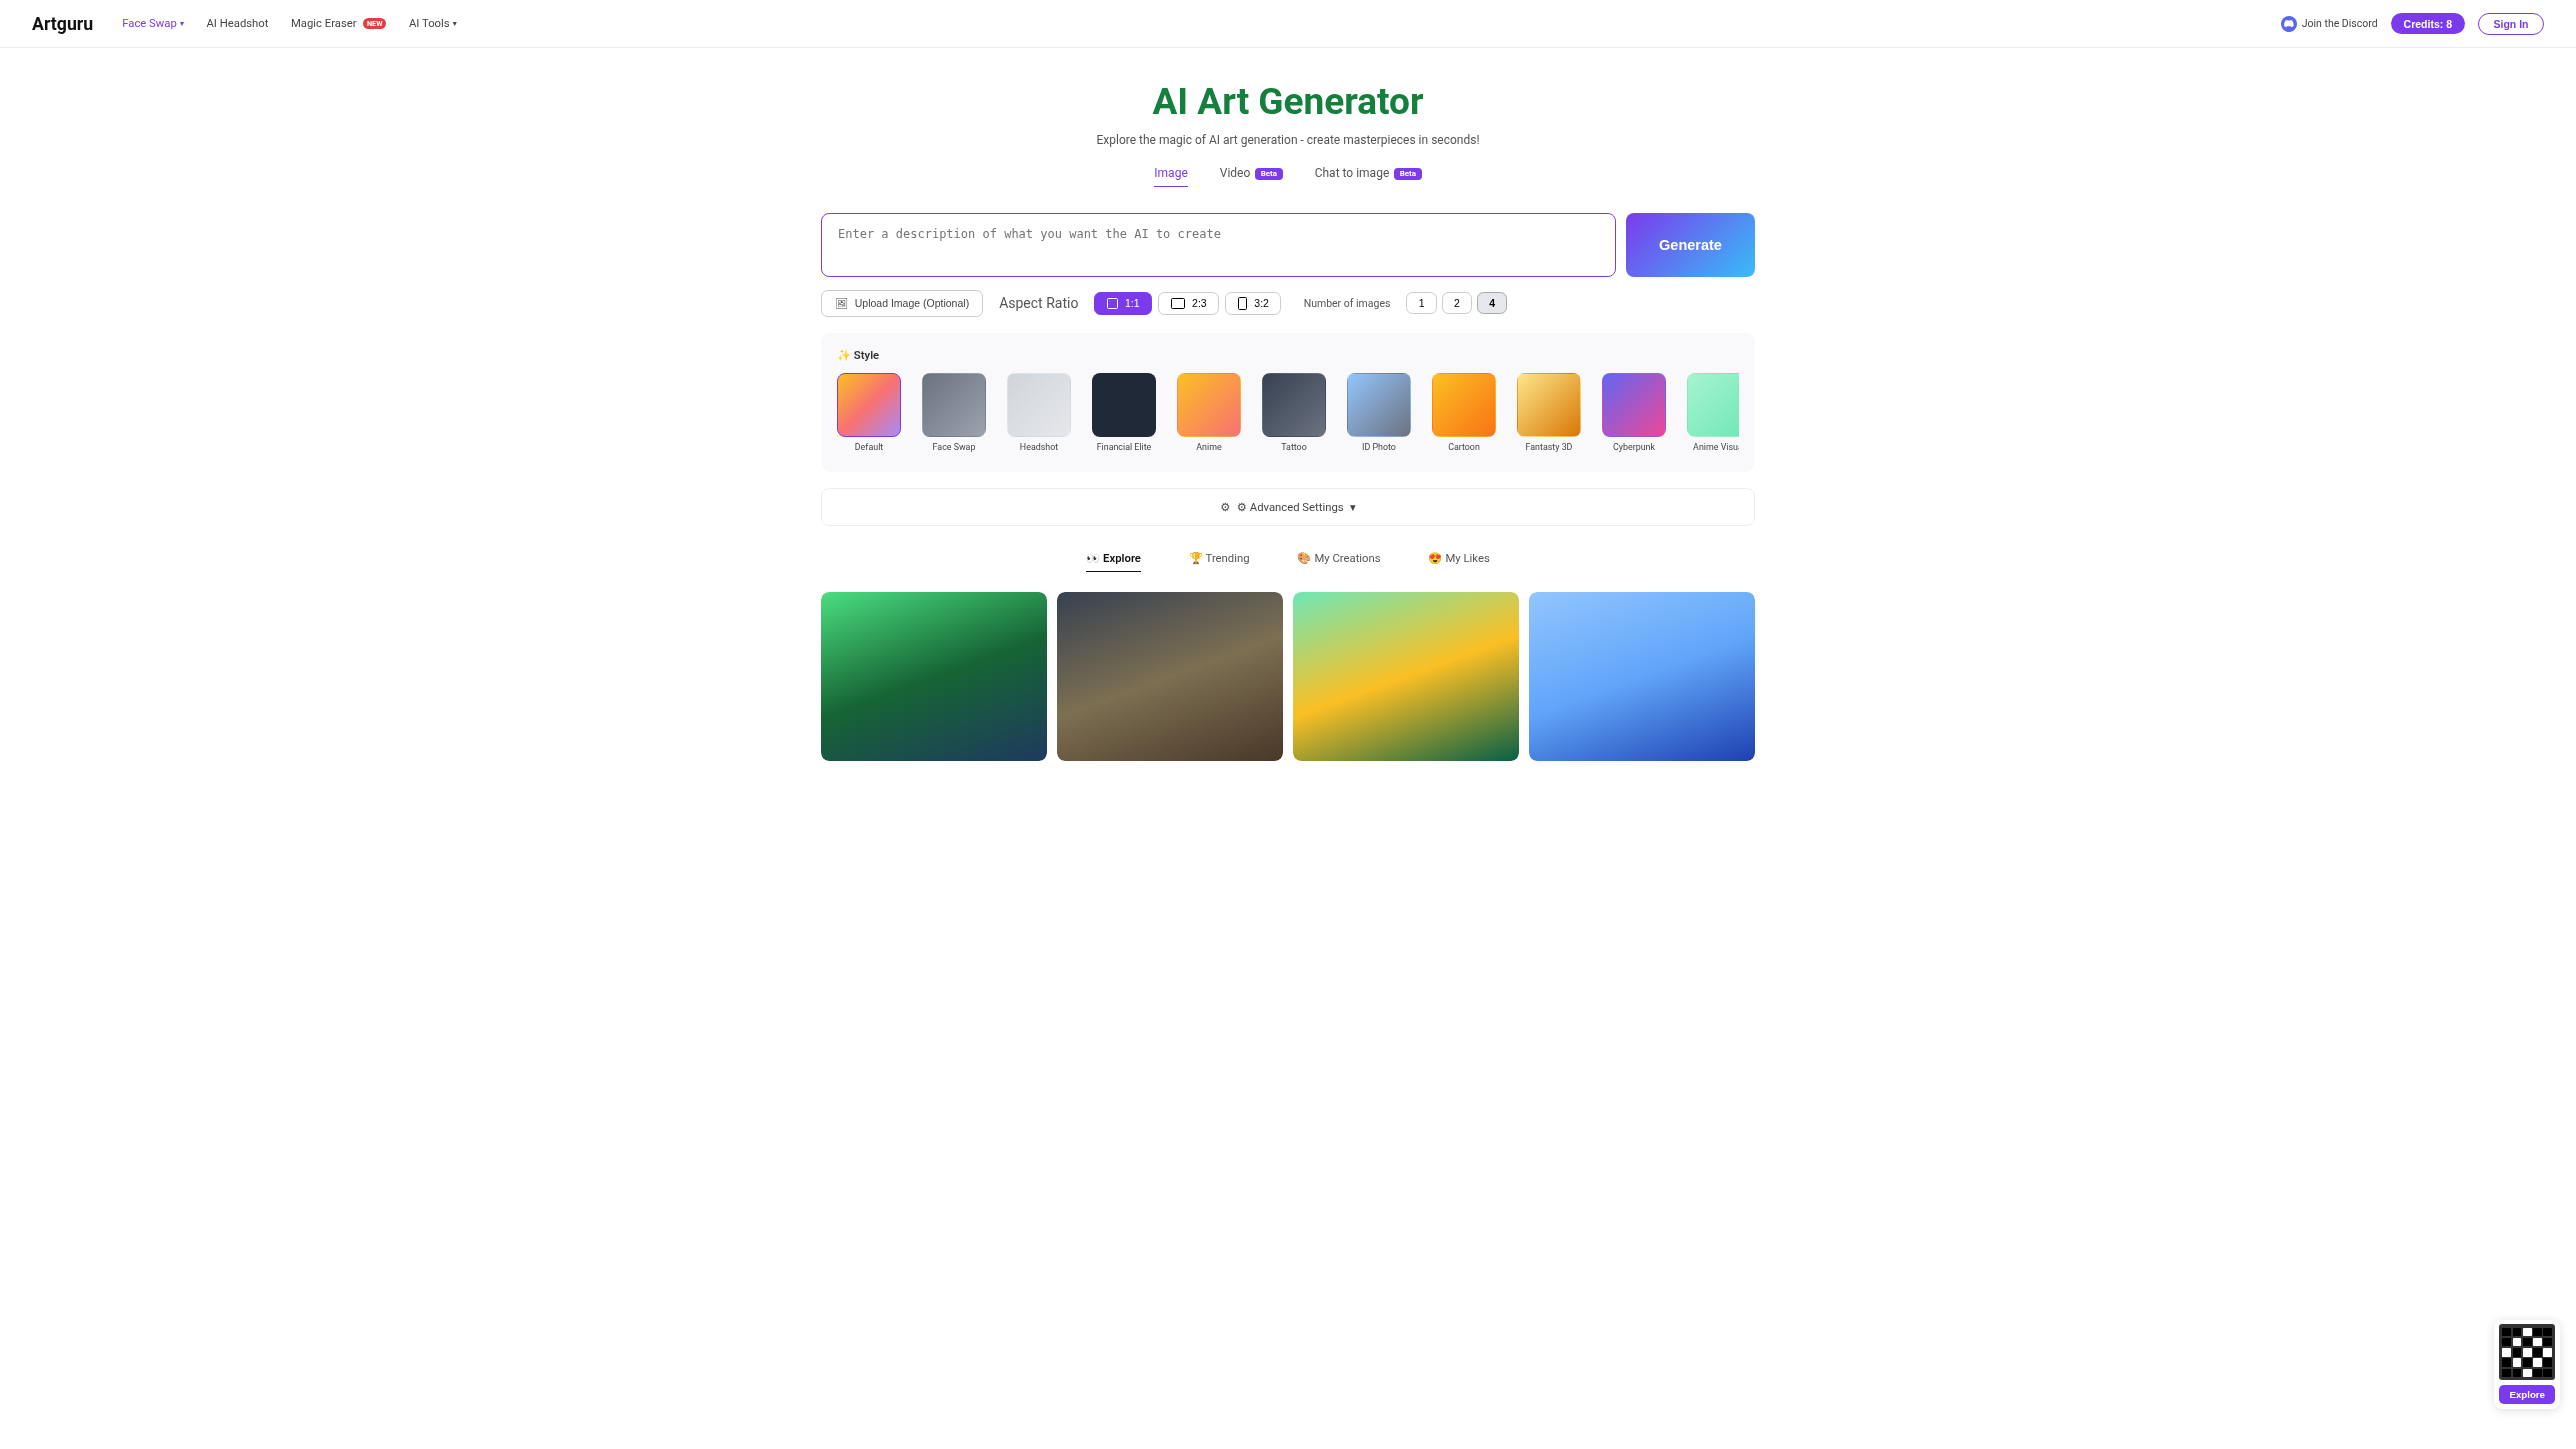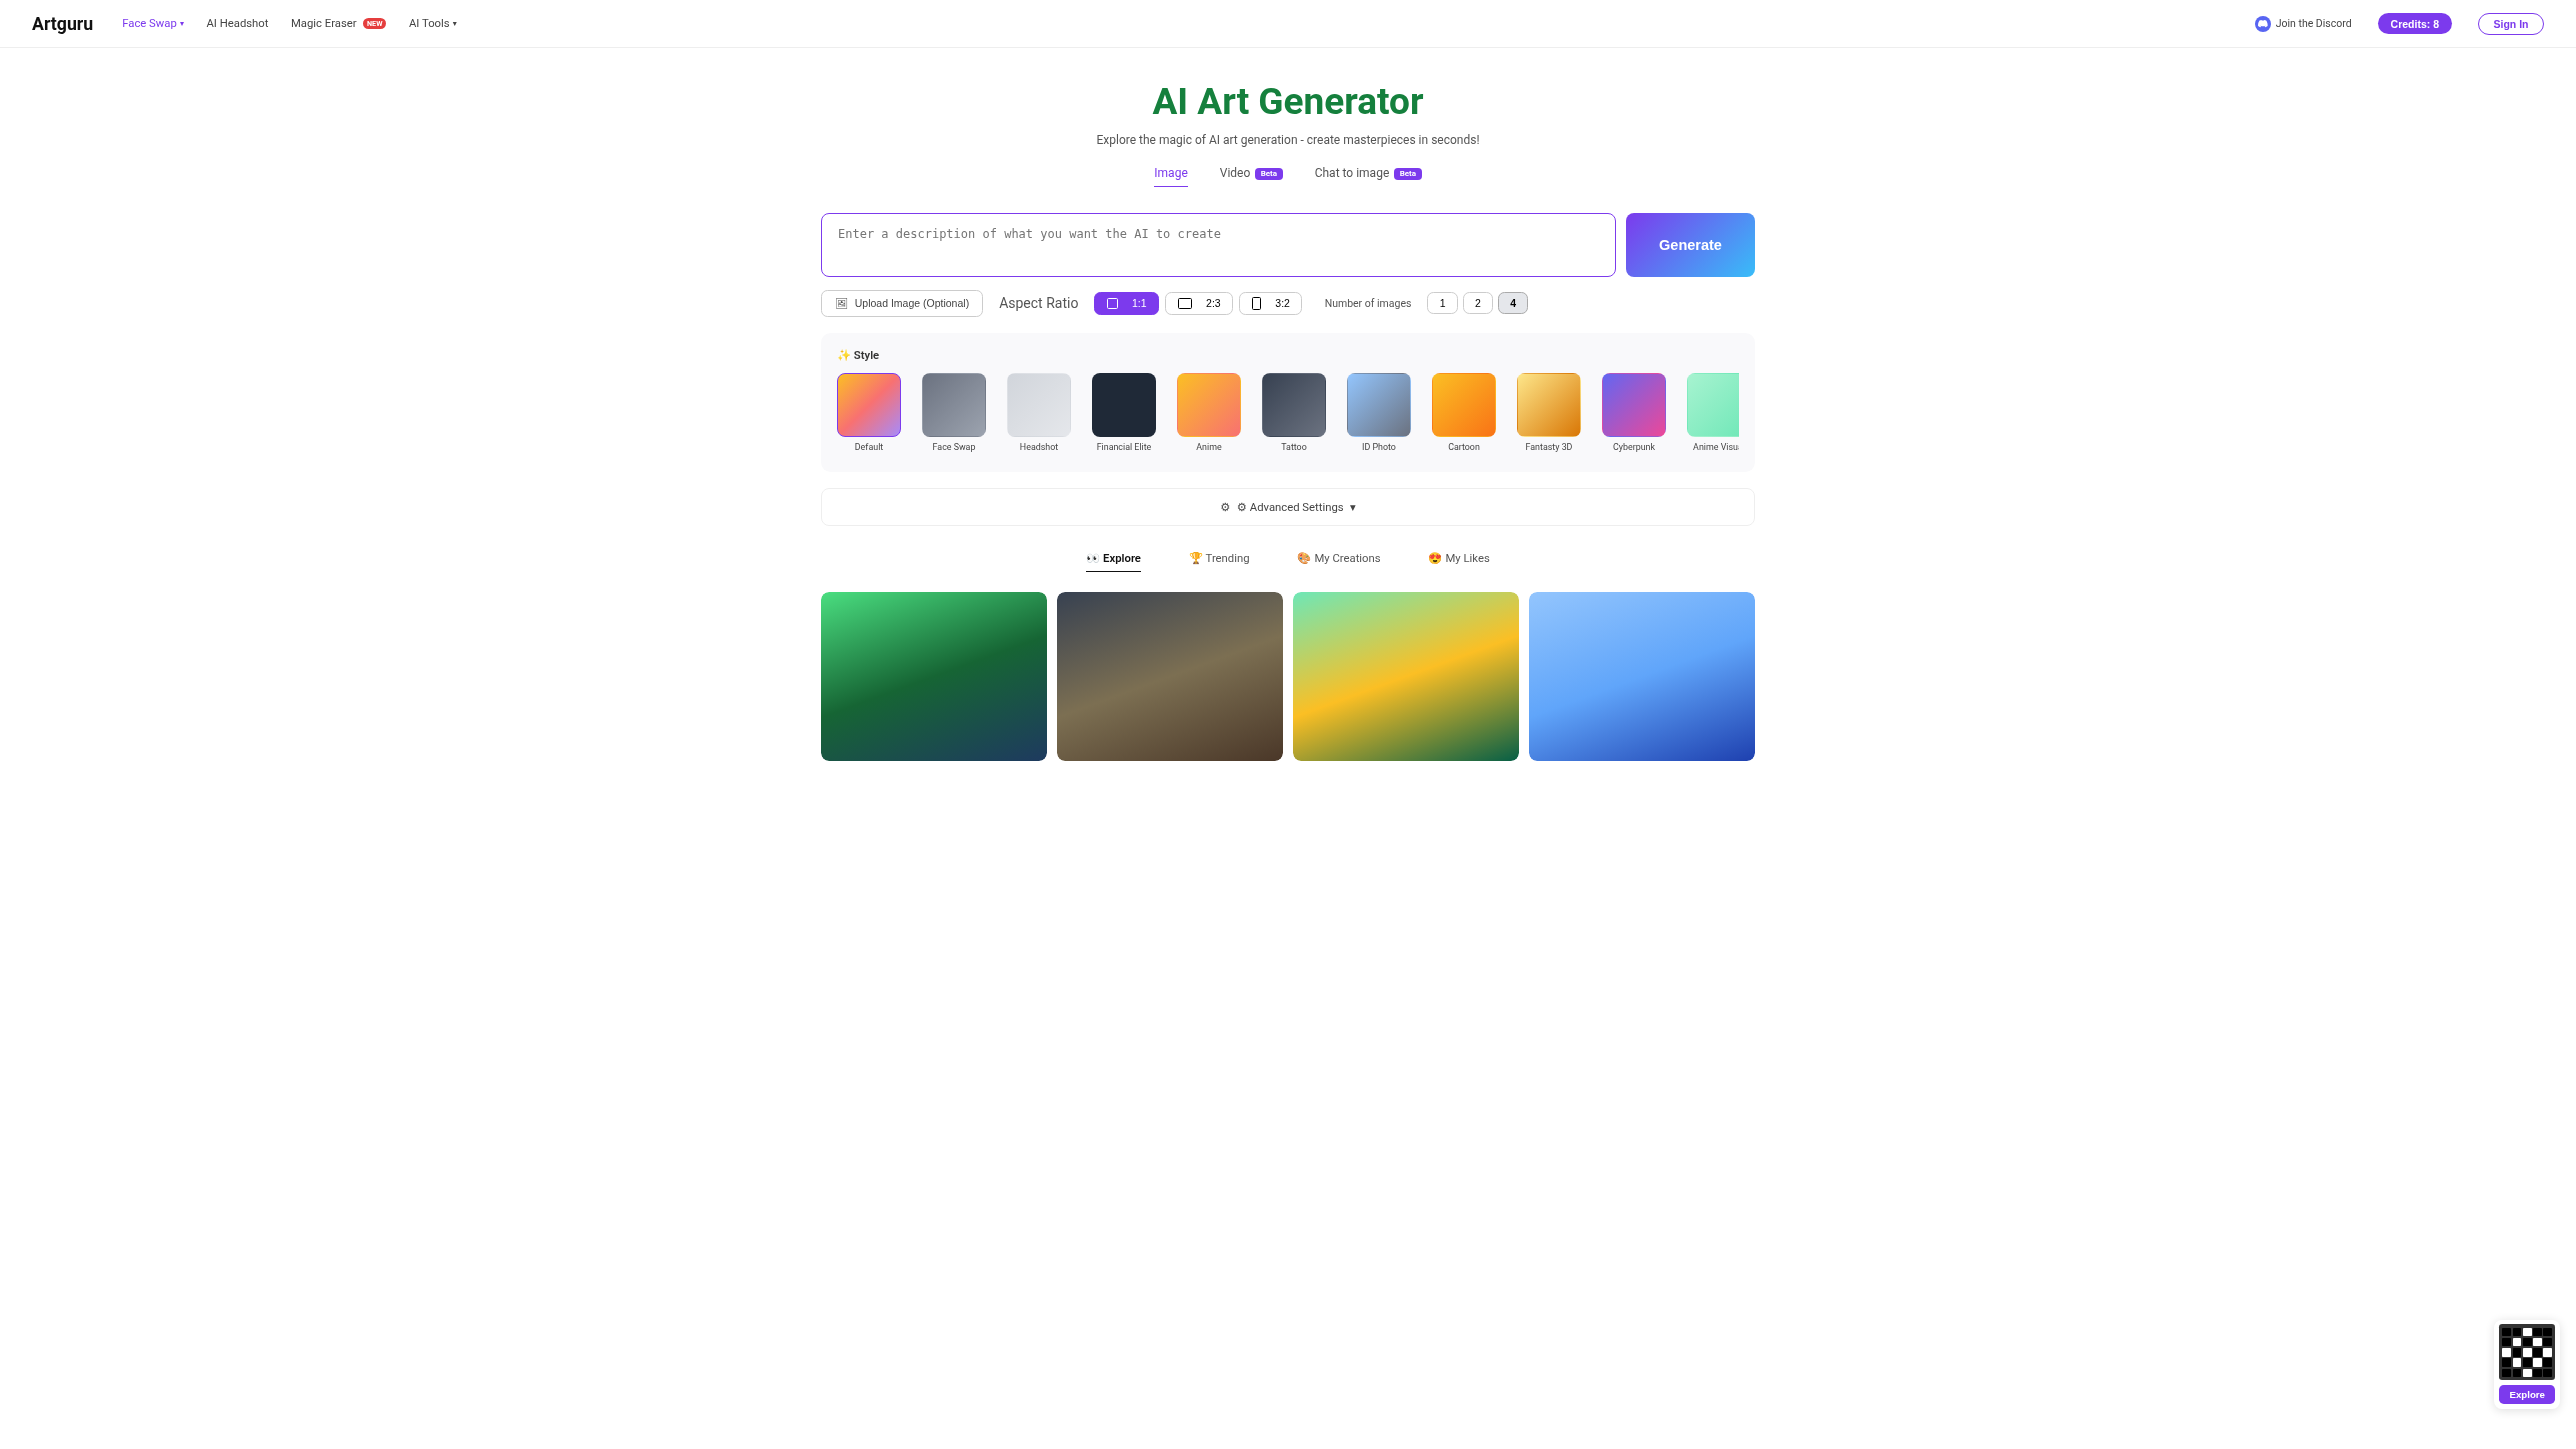--- a/index.html
+++ b/index.html
@@ -14,21 +14,21 @@
     }
     .logo { font-size: 17.7px; font-weight: 700; color: #111; margin-right: 29px; }
     .nav-links { display: flex; align-items: center; gap: 22.5px; flex: 1; }
     .nav-item { font-size: 11.3px; color: #444; cursor: pointer; display: flex; align-items: center; gap: 3.2px; position: relative; }
     .nav-item.active { color: #7c3aed; }
     .nav-item .chevron { font-size: 8px; }
     .badge-new {
       background: #e53e3e; color: #fff; font-size: 7.2px; font-weight: 700;
       padding: 0.8px 4px; border-radius: 6.4px; margin-left: 3.2px; text-transform: uppercase;
     }
-    .nav-right { display: flex; align-items: center; gap: 26px; }
+    .nav-right { display: flex; align-items: center; gap: 13px; }
     .discord-link { display: flex; align-items: center; gap: 4.8px; font-size: 10.5px; color: #444; cursor: pointer; }
     .discord-icon { width: 16px; height: 16px; background: #5865f2; border-radius: 50%; display: flex; align-items: center; justify-content: center; }
     .credits-btn {
       background: #7c3aed; color: #fff; border: none; border-radius: 16px;
       padding: 4.8px 13px; font-size: 10.5px; font-weight: 600; cursor: pointer;
     }
     .signin-btn {
       background: transparent; color: #7c3aed; border: 1.6px solid #7c3aed;
       border-radius: 16px; padding: 4px 14.5px; font-size: 10.5px; font-weight: 600; cursor: pointer;
     }
@@ -66,21 +66,21 @@
     .options-row { display: flex; align-items: center; gap: 16px; flex-wrap: wrap; margin-bottom: 16px; }
     .upload-btn {
       display: flex; align-items: center; gap: 6.4px;
       border: 1.2px solid #ccc; border-radius: 6.4px; padding: 5.6px 13px;
       font-size: 10.5px; color: #444; cursor: pointer; background: #fff;
     }
     .aspect-label { font-size: 14px; color: #555; }
     .aspect-options { display: flex; gap: 6.4px; }
     .aspect-btn {
       border: 1.2px solid #ccc; background: #fff; border-radius: 6.4px;
-      padding: 4px 11.3px; font-size: 10.5px; cursor: pointer; display: flex; align-items: center; gap: 14px;
+      padding: 4px 11.3px; font-size: 10.5px; cursor: pointer; display: flex; align-items: center; gap: 7px;
     }
     .aspect-btn.active { background: #7c3aed; color: #fff; border-color: #7c3aed; }
     .aspect-sq { width: 11.3px; height: 11.3px; border: 1.6px solid currentColor; border-radius: 1.6px; }
     .aspect-land { width: 14.5px; height: 11.3px; border: 1.6px solid currentColor; border-radius: 1.6px; }
     .aspect-port { width: 9.7px; height: 13px; border: 1.6px solid currentColor; border-radius: 1.6px; }
     .num-label { font-size: 10.5px; color: #555; margin-left: 6.4px; }
     .num-options { display: flex; gap: 4.8px; }
     .num-btn {
       border: 1.2px solid #ccc; background: #fff; border-radius: 6.4px;
       padding: 4px 11.3px; font-size: 10.5px; cursor: pointer;

